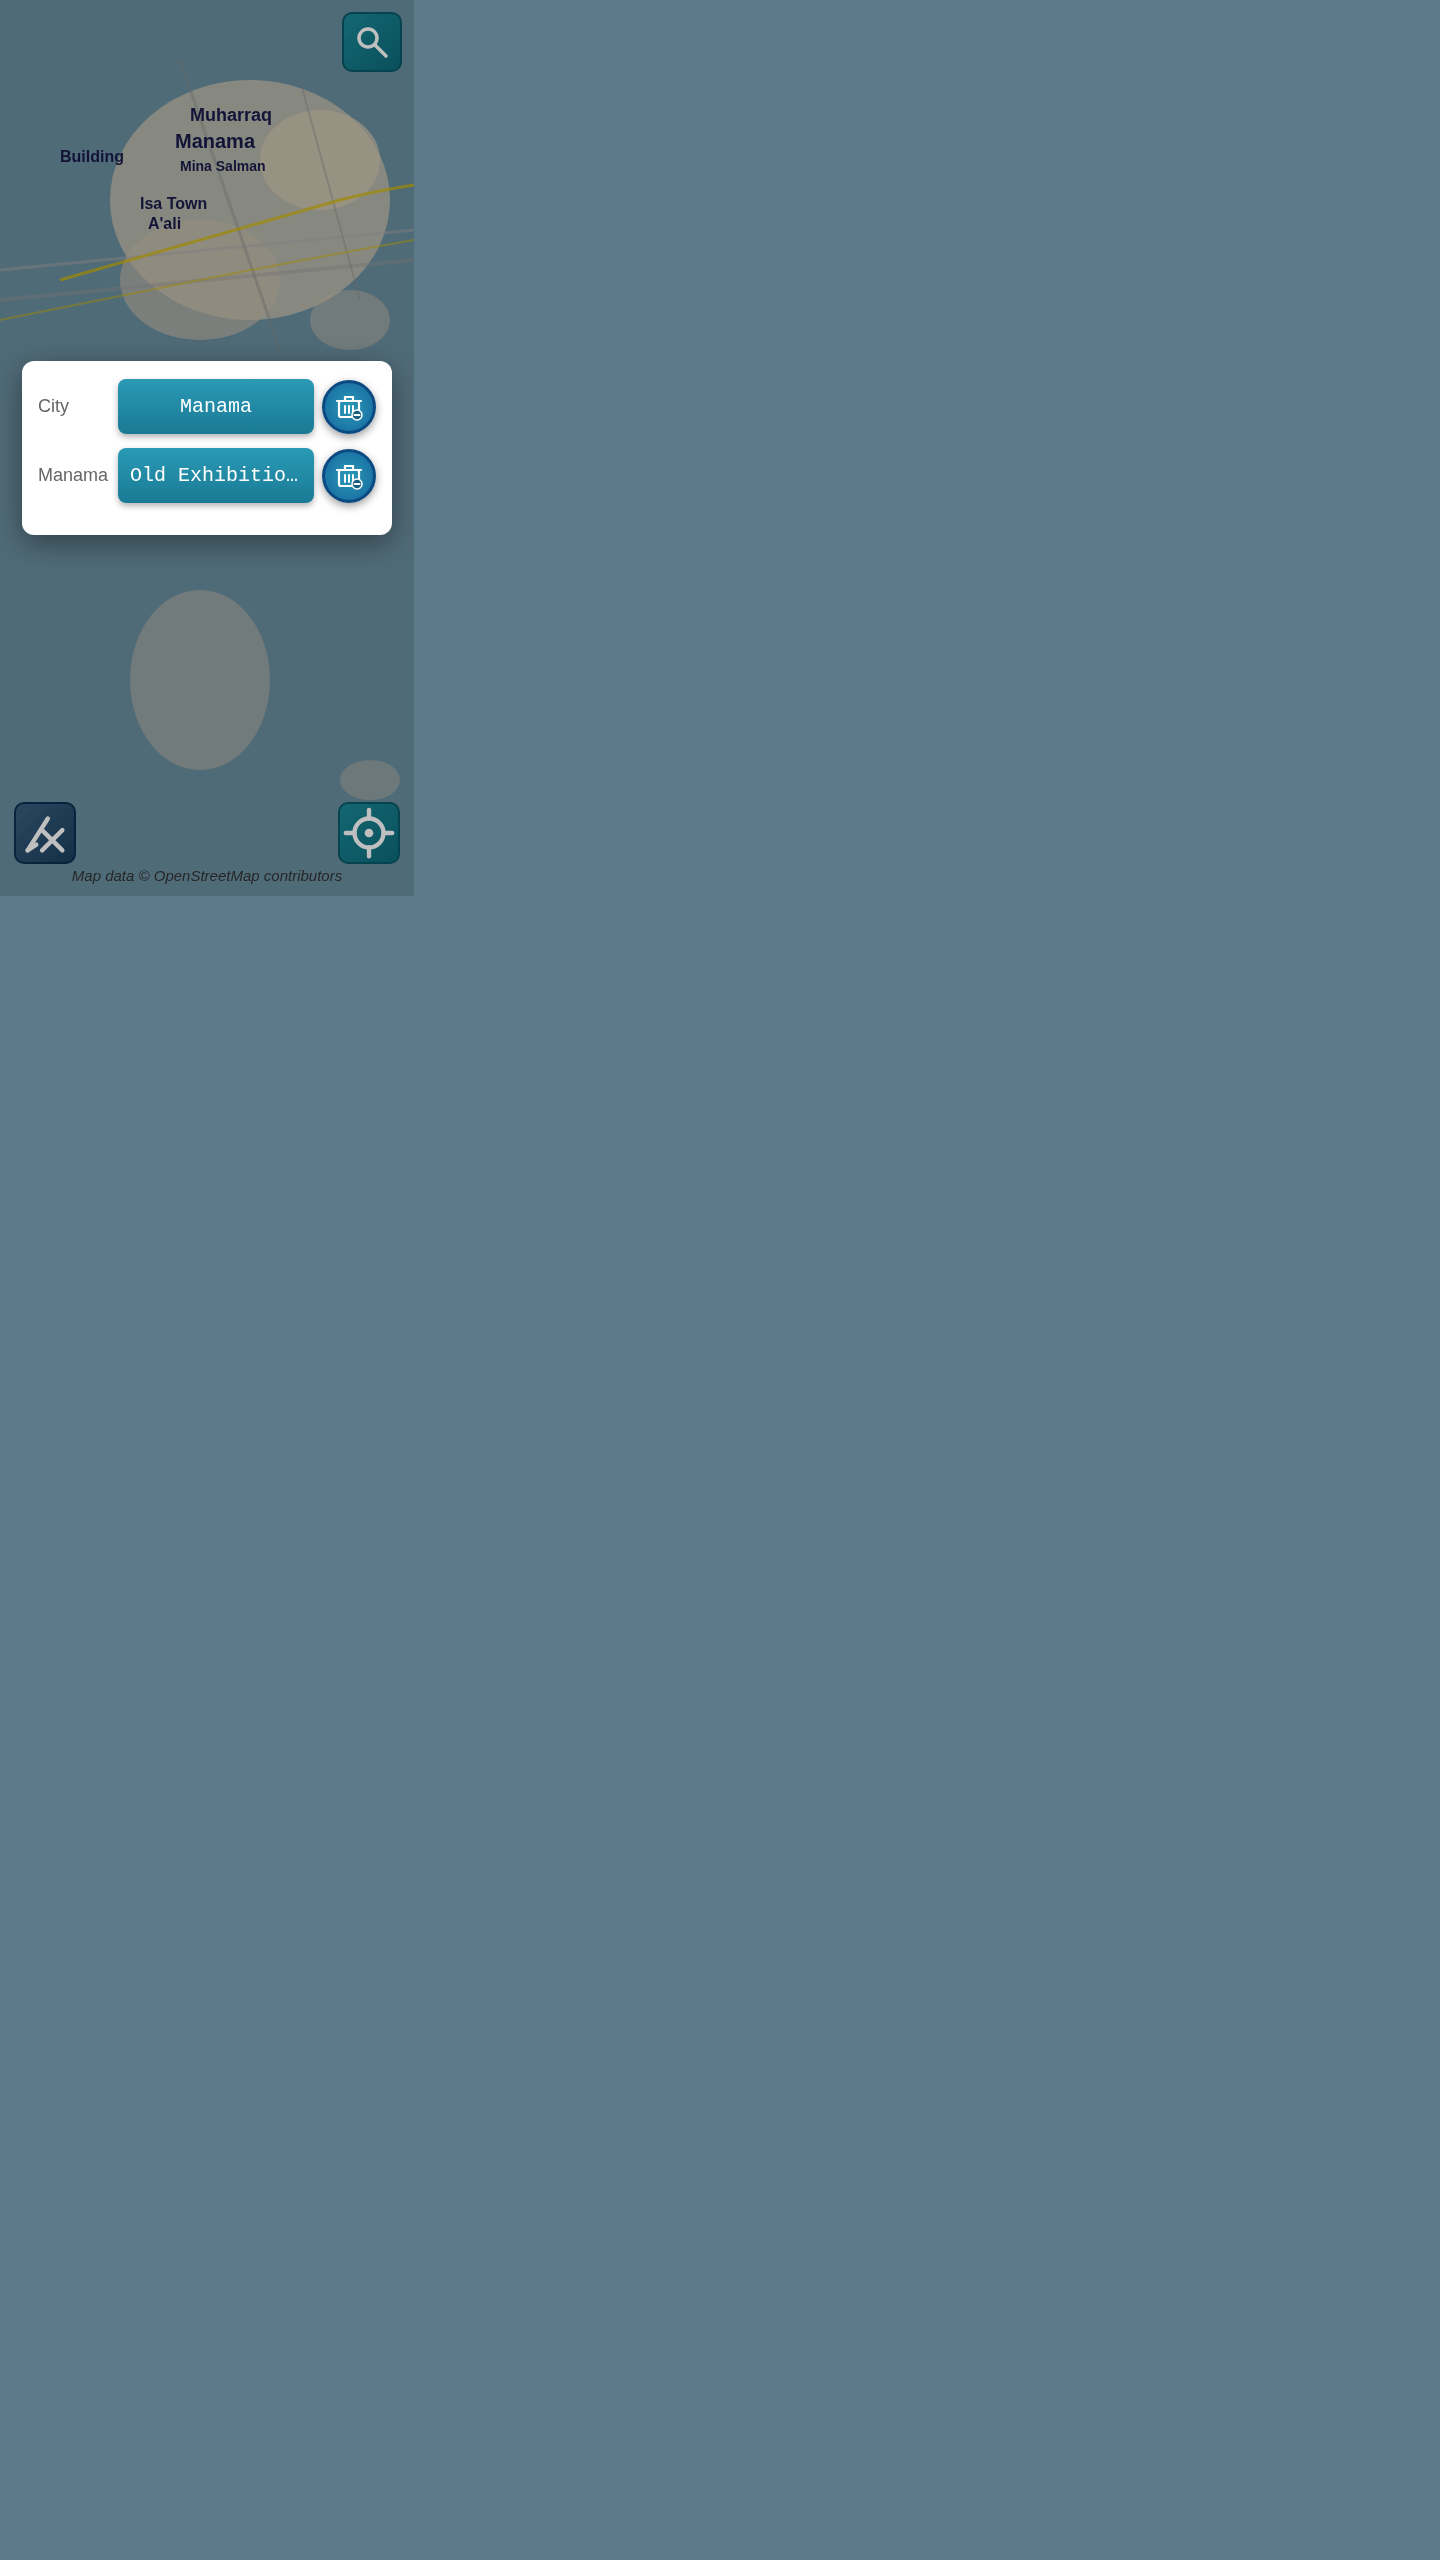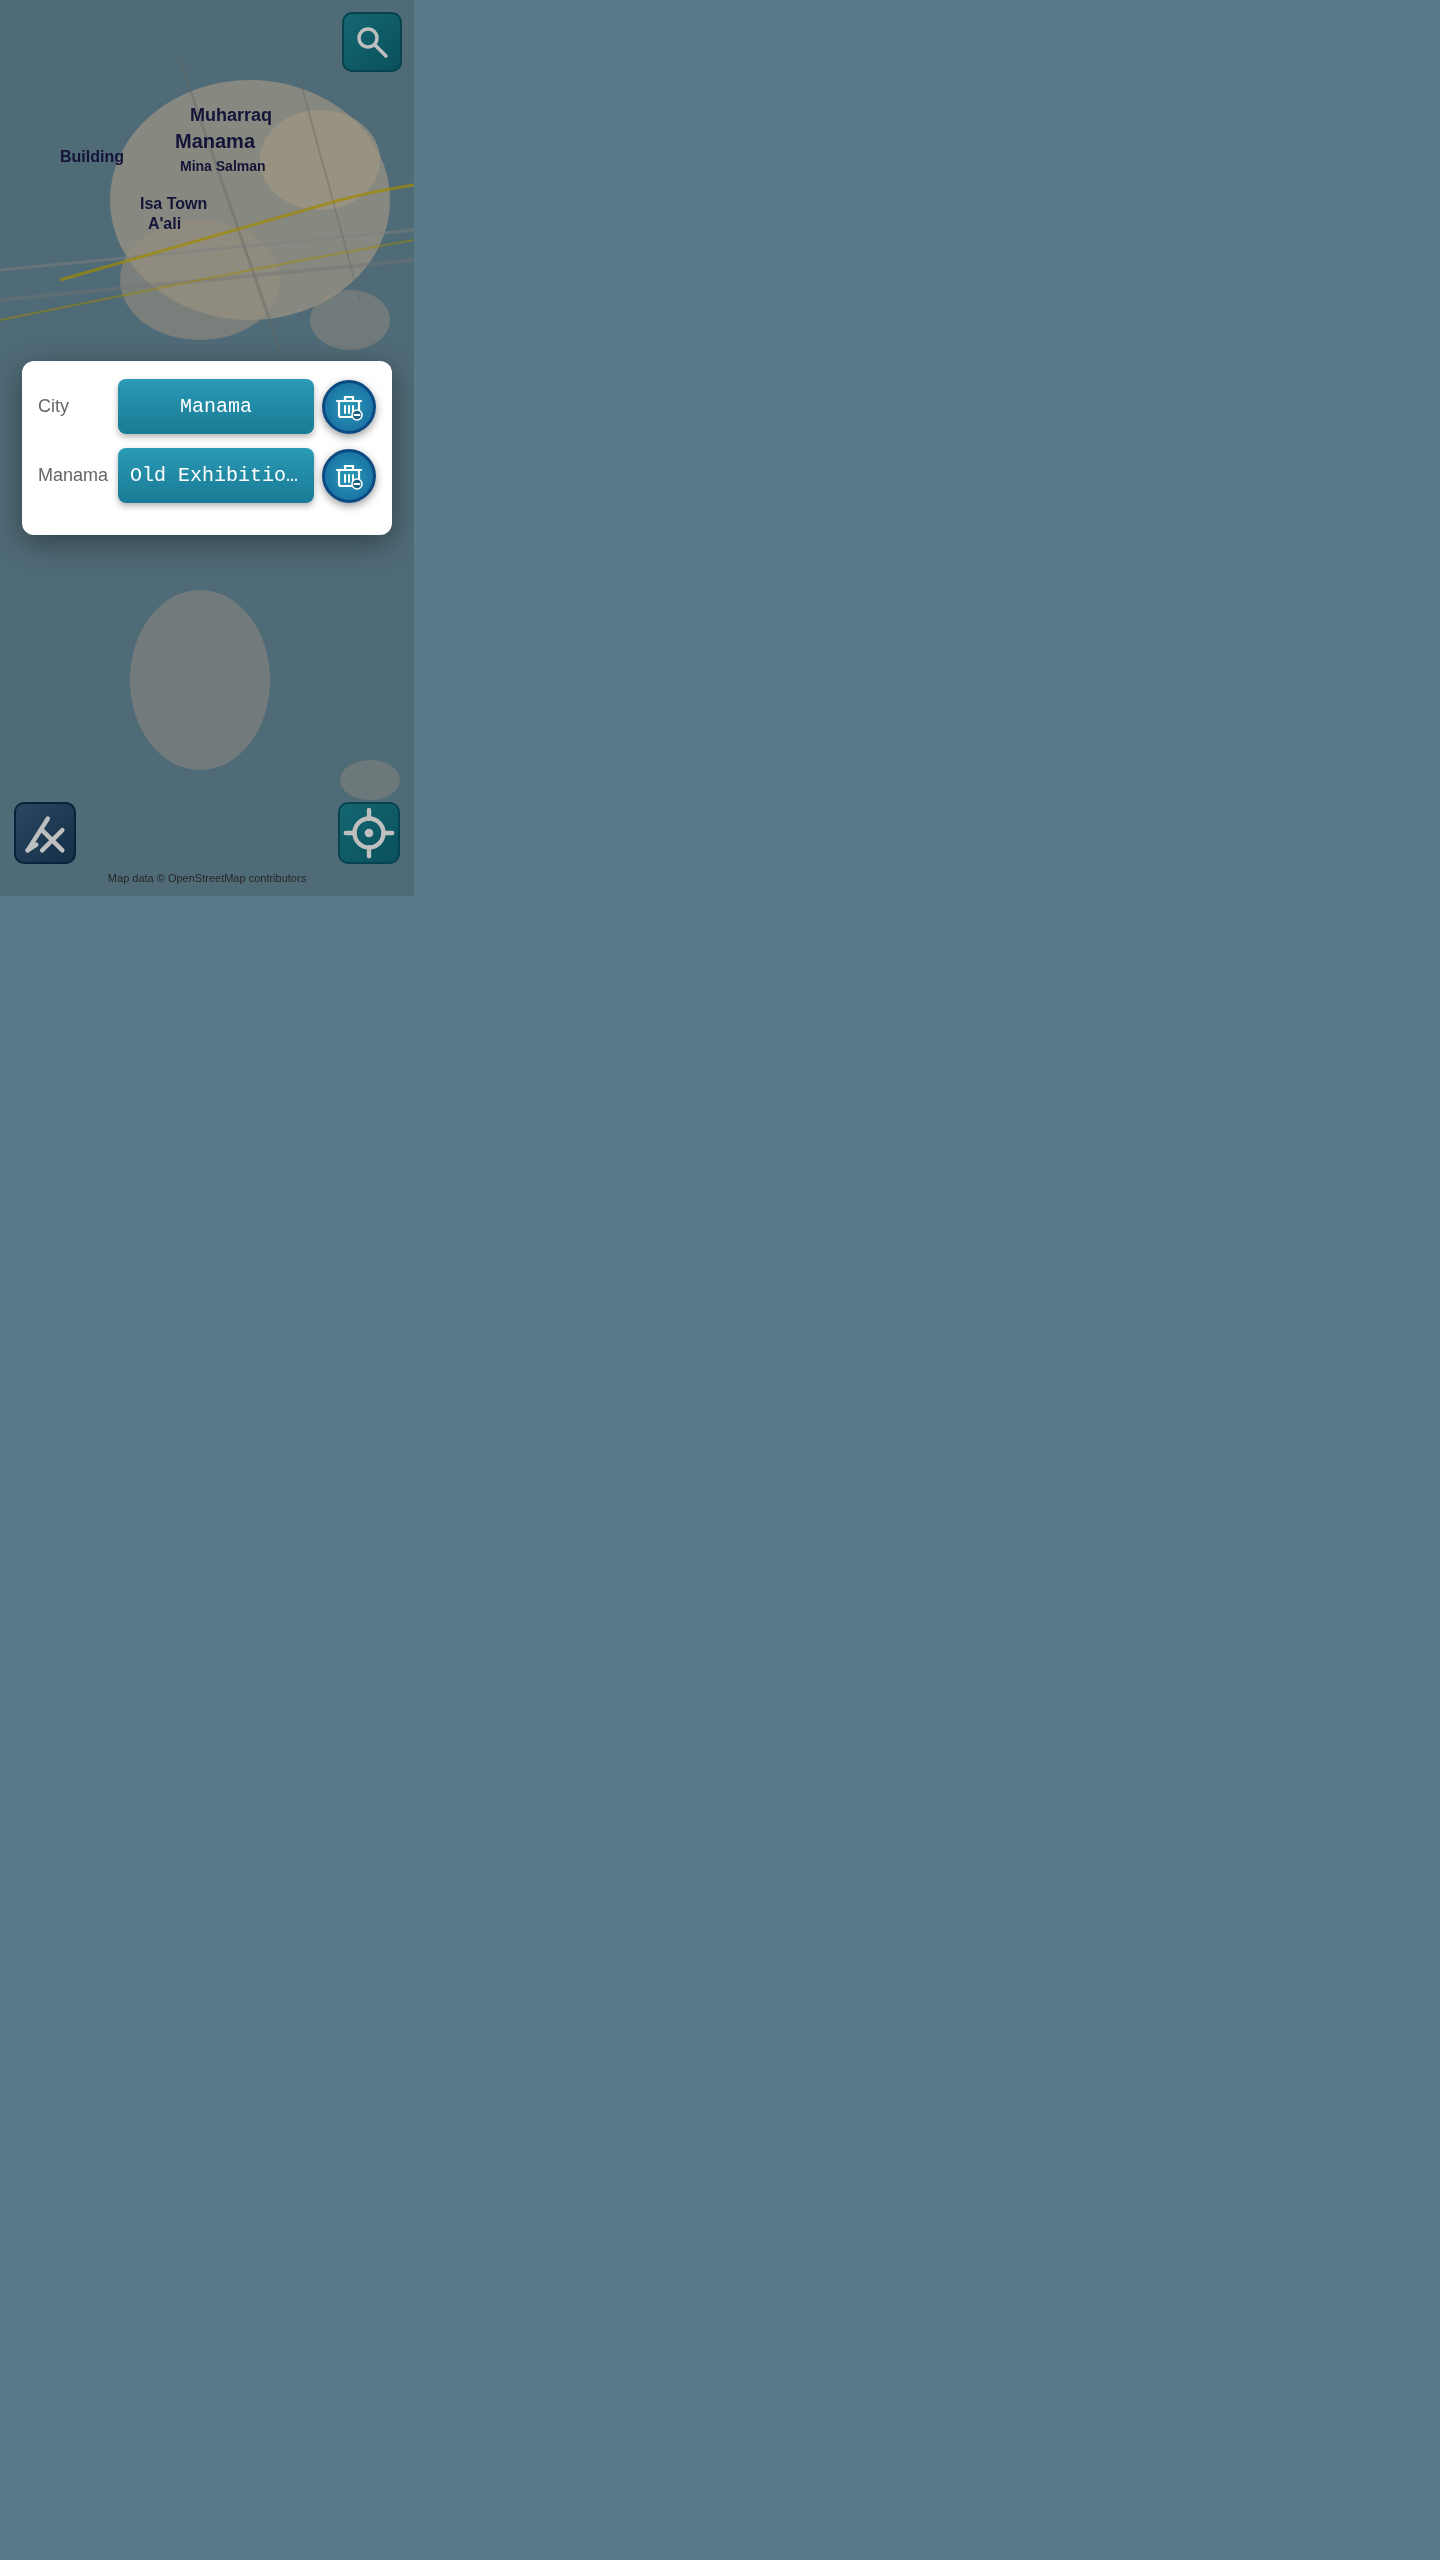--- a/index.html
+++ b/index.html
@@ -122,25 +122,26 @@
       cursor: pointer;
       z-index: 10;
     }
 
     
     .map-attribution {
       position: absolute;
       bottom: 12px;
       left: 50%;
       transform: translateX(-50%);
-      font-size: 11px;
+      font-size: 15px;
       color: #333;
       font-family: Arial, sans-serif;
       white-space: nowrap;
       z-index: 10;
+      font-style: italic;
     }
 
     
     .dialog-overlay {
       position: absolute;
       inset: 0;
       background: rgba(0,0,0,0.25);
       display: flex;
       align-items: center;
       justify-content: center;

